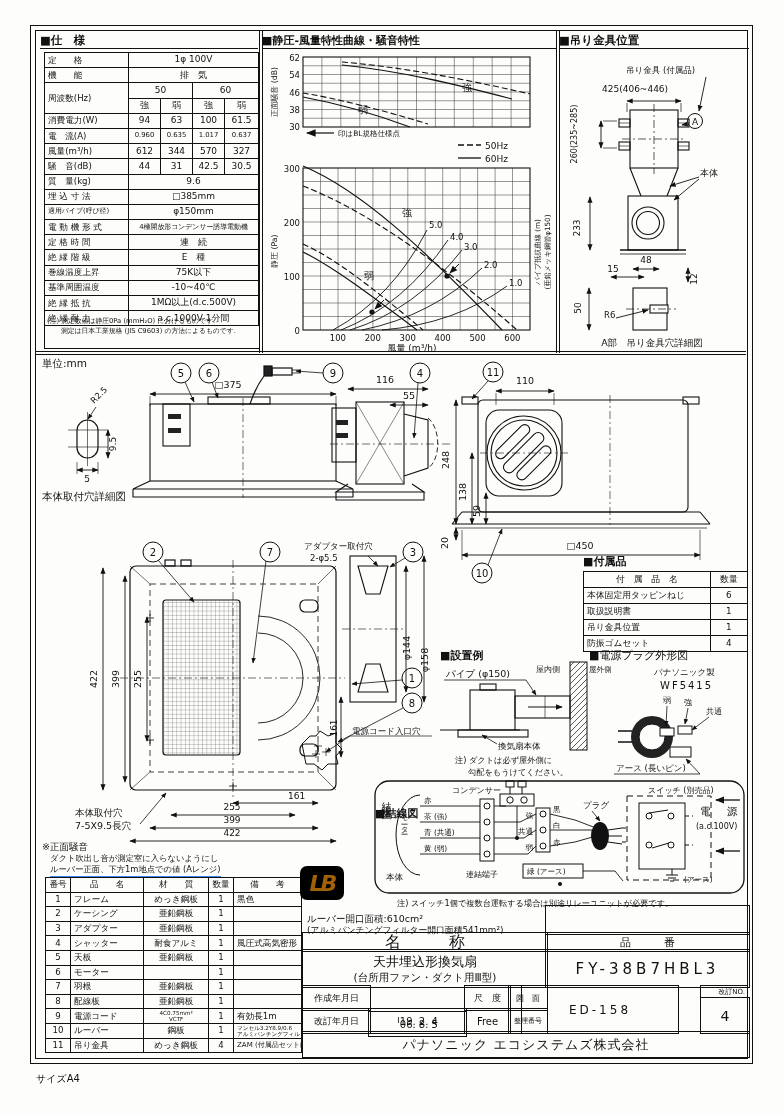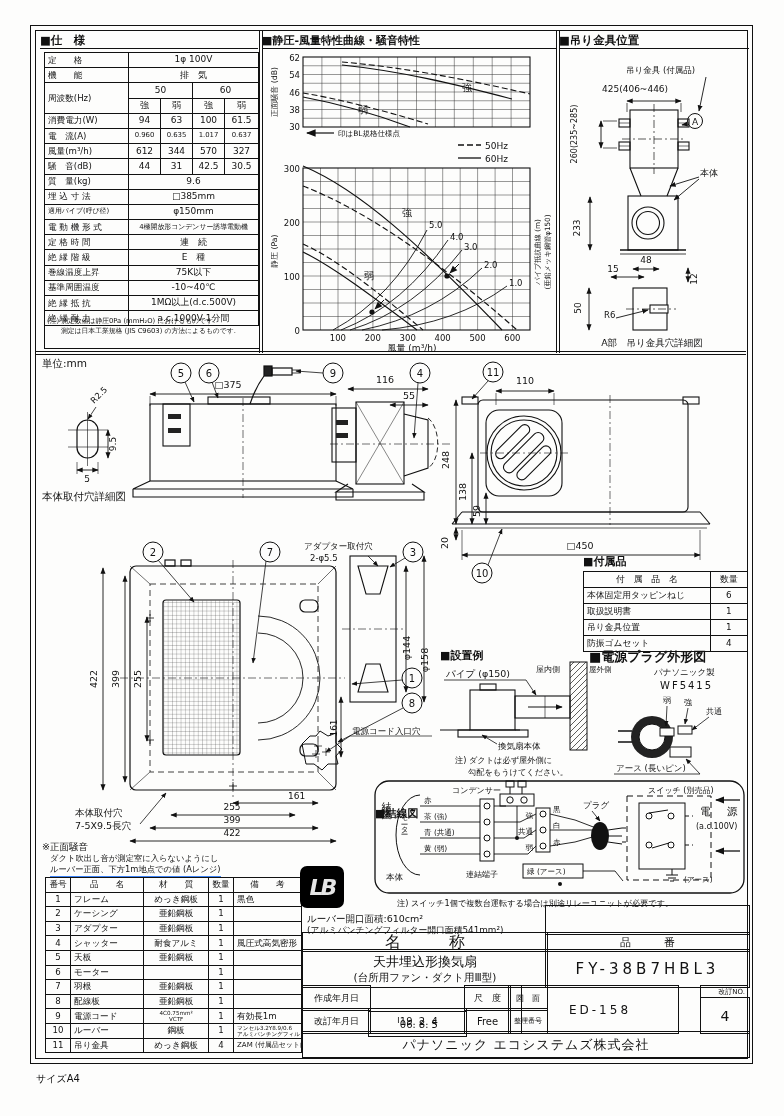--- a/index.html
+++ b/index.html
@@ -22,22 +22,22 @@
   .acc td.nm{text-align:left;padding-left:3px;}
   .parts{position:absolute;left:45px;top:877px;width:257px;font-size:8.6px;}
   .parts td,.parts th{height:13.6px;text-align:center;}
   .parts td.nm,.parts td.nt{text-align:left;padding-left:3px;}
   .tiny{font-size:5.6px;line-height:1.1;white-space:nowrap;}
   .cell{position:absolute;border:1px solid #111;display:flex;align-items:center;justify-content:center;
         font-size:10px;background:transparent;}
   .vtext{position:absolute;writing-mode:vertical-rl;text-orientation:upright;}
   svg text{fill:#111;font-family:"DejaVu Sans","Liberation Sans",sans-serif;}
   svg{overflow:visible;}
-  .logo{position:absolute;left:300px;top:866px;width:44px;height:42px;background:#000;border-radius:7px;
-        color:#e5e5e5;display:flex;align-items:center;justify-content:center;font-weight:bold;
+  .logo{position:absolute;left:300px;top:866px;width:44px;height:34px;background:#000;border-radius:7px;
+        color:#a16207;display:flex;align-items:center;justify-content:center;font-weight:bold;
         font-size:22px;letter-spacing:-3px;font-style:italic;}
 </style>
 </head>
 <body>
 
 <div id="page">
 
   <div class="abs" style="left:30px;top:25px;width:721px;height:1037px;border:1.4px solid #111;"></div>
   <div class="abs" style="left:35px;top:30px;width:711px;height:1027px;border:1px solid #111;"></div>
 
@@ -646,21 +646,21 @@
       <text x="684" y="882" font-size="7.5">(アース)</text>
       <text x="397" y="906" font-size="8.2">注) スイッチ1個で複数台運転する場合は別途リレーユニットが必要です。</text>
     </g>
   </svg>
 
   <div class="vtext" style="left:379px;top:794px;height:66px;font-size:10px;letter-spacing:4px;">結線図</div>
   <div class="vtext" style="left:399px;top:810px;height:54px;font-size:7.5px;letter-spacing:1px;">モーター</div>
 
   <div class="abs" style="left:583px;top:554px;font-weight:bold;font-size:11px;">■付属品</div>
   <div class="abs" style="left:440px;top:648px;font-weight:bold;font-size:11px;">■設置例</div>
-  <div class="abs" style="left:589px;top:648px;font-weight:bold;font-size:13px;text-align:center;">■電源プラグ外形図</div>
+  <div class="abs" style="left:589px;top:648px;font-weight:normal;font-size:11px;text-align:center;">■電源プラグ外形図</div>
   <div class="abs" style="left:375px;top:762px;font-weight:bold;font-size:11px;margin-top:44px;">■結線図</div>
 
   <table class="acc">
     <colgroup>
         <col style="width:126px">
         <col style="width:37px">
       </colgroup>
     <tbody>
         <tr>
           <th>付　属　品　名</th>

